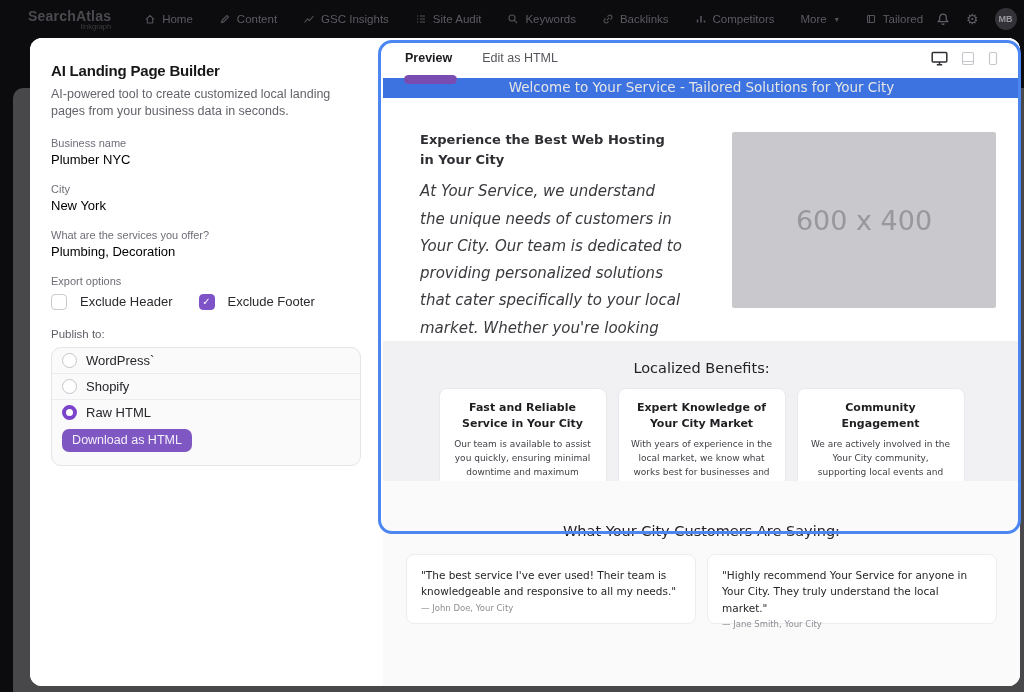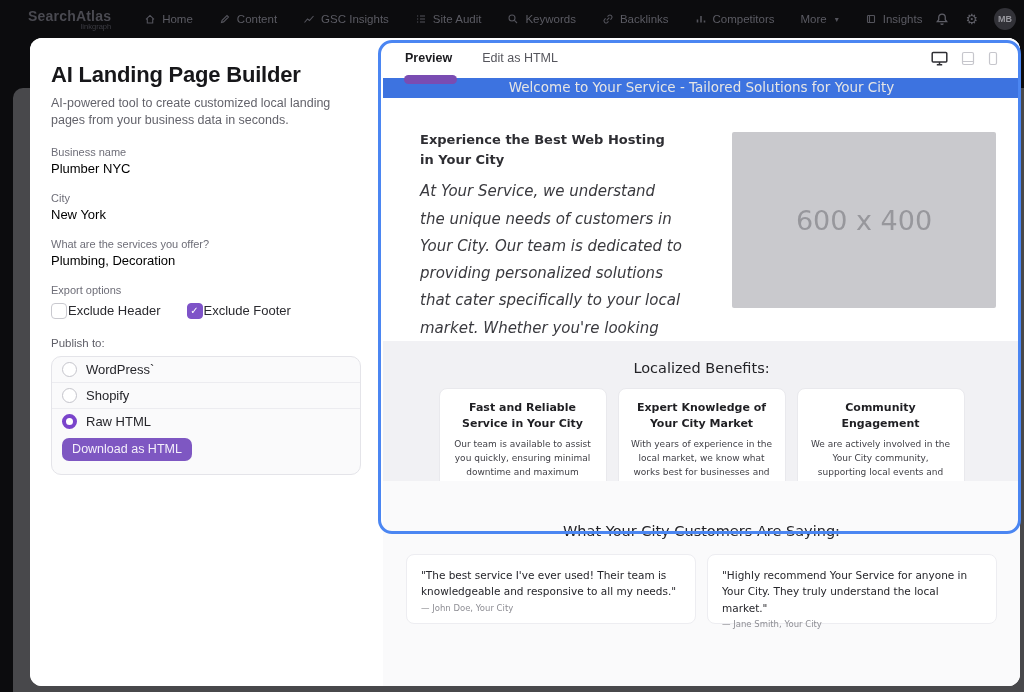--- a/index.html
+++ b/index.html
@@ -28,26 +28,26 @@
   .avatar { width:22px; height:22px; border-radius:50%; background:#323238; color:#97979e;
     font-size:9px; font-weight:bold; display:flex; align-items:center; justify-content:center;
     margin-right:-6px; cursor:pointer; }
 
   
   .modal { position:absolute; left:30px; top:38px; width:990px; height:648px; background:#fff;
     border-radius:12px; display:flex; overflow:hidden; z-index:10; }
 
   
   .form-panel { width:353px; flex:none; background:#fff; padding:24px 22px 0 21px; }
-  .form-title { font-size:22px; font-weight:bold; color:#17171a; letter-spacing:-.2px; }
+  .form-title { font-size:15px; font-weight:bold; color:#17171a; letter-spacing:-.2px; }
   .form-desc { margin-top:7px; font-size:12.5px; line-height:1.38; color:#63636b; }
   .field-label { margin-top:16px; font-size:11px; color:#6e6e78; }
   .field-value { margin-top:3px; font-size:13px; color:#000000; cursor:text; }
   .check-row { margin-top:7px; display:flex; gap:26px; }
-  .check-item { display:flex; align-items:center; gap:1px; font-size:13px; color:#2a2a2f; cursor:pointer;justify-content:flex-end; }
+  .check-item { display:flex; align-items:center; gap:13px; font-size:13px; color:#2a2a2f; cursor:pointer;justify-content:flex-end; }
   .checkbox { width:16px; height:16px; border:1.5px solid #c9c9cf; border-radius:4px; background:#fff;
     display:flex; align-items:center; justify-content:center; color:transparent; font-size:10px; }
   .checkbox.on { background:#7e53c8; border-color:#7e53c8; color:#fff; }
   .publish-label { margin-top:18px; font-size:11.5px; color:#5f5f68; }
   .publish-box { margin-top:7px; border:1px solid #e4e4e9; border-radius:10px; background:#fafafb; overflow:hidden; }
   .publish-row { display:flex; align-items:center; gap:9px; height:26px; padding:0 10px;
     border-bottom:1px solid #ececf0; font-size:13px; color:#26262b; cursor:pointer; }
   .publish-row:nth-child(3) { border-bottom:none; }
   .radio { width:15px; height:15px; border-radius:50%; border:1.5px solid #c4c4cb; background:#fff; flex:none; }
   .radio.on { border:4.5px solid #7a44cb; }
@@ -154,21 +154,21 @@
   </div>
   <div class="nav-item">
     <span>More</span>
     <span class="nav-caret">▾</span>
   </div>
   <div class="nav-item">
     <svg width="12" height="12" viewBox="0 0 12 12" fill="none" stroke-width="1.1">
         <rect x="2.5" y="2.5" width="7" height="7" rx="0.8"></rect>
         <path d="M4.5 2.5v7"></path>
       </svg>
-    <span>Insights</span>
+    <span>Tailored</span>
   </div>
 
   <div class="nav-right">
     <svg width="14" height="14" viewBox="0 0 12 12" fill="none" stroke="#5e5e66" stroke-width="1.1" style="cursor:pointer">
         <path d="M6 1.8a2.8 2.8 0 0 1 2.8 2.8v2L10 8.2H2l1.2-1.6v-2A2.8 2.8 0 0 1 6 1.8zM4.9 9.8a1.2 1.2 0 0 0 2.2 0"></path>
       </svg>
     <span class="gear-glyph">⚙</span>
     <div class="avatar">MB</div>
   </div>
 </div>

